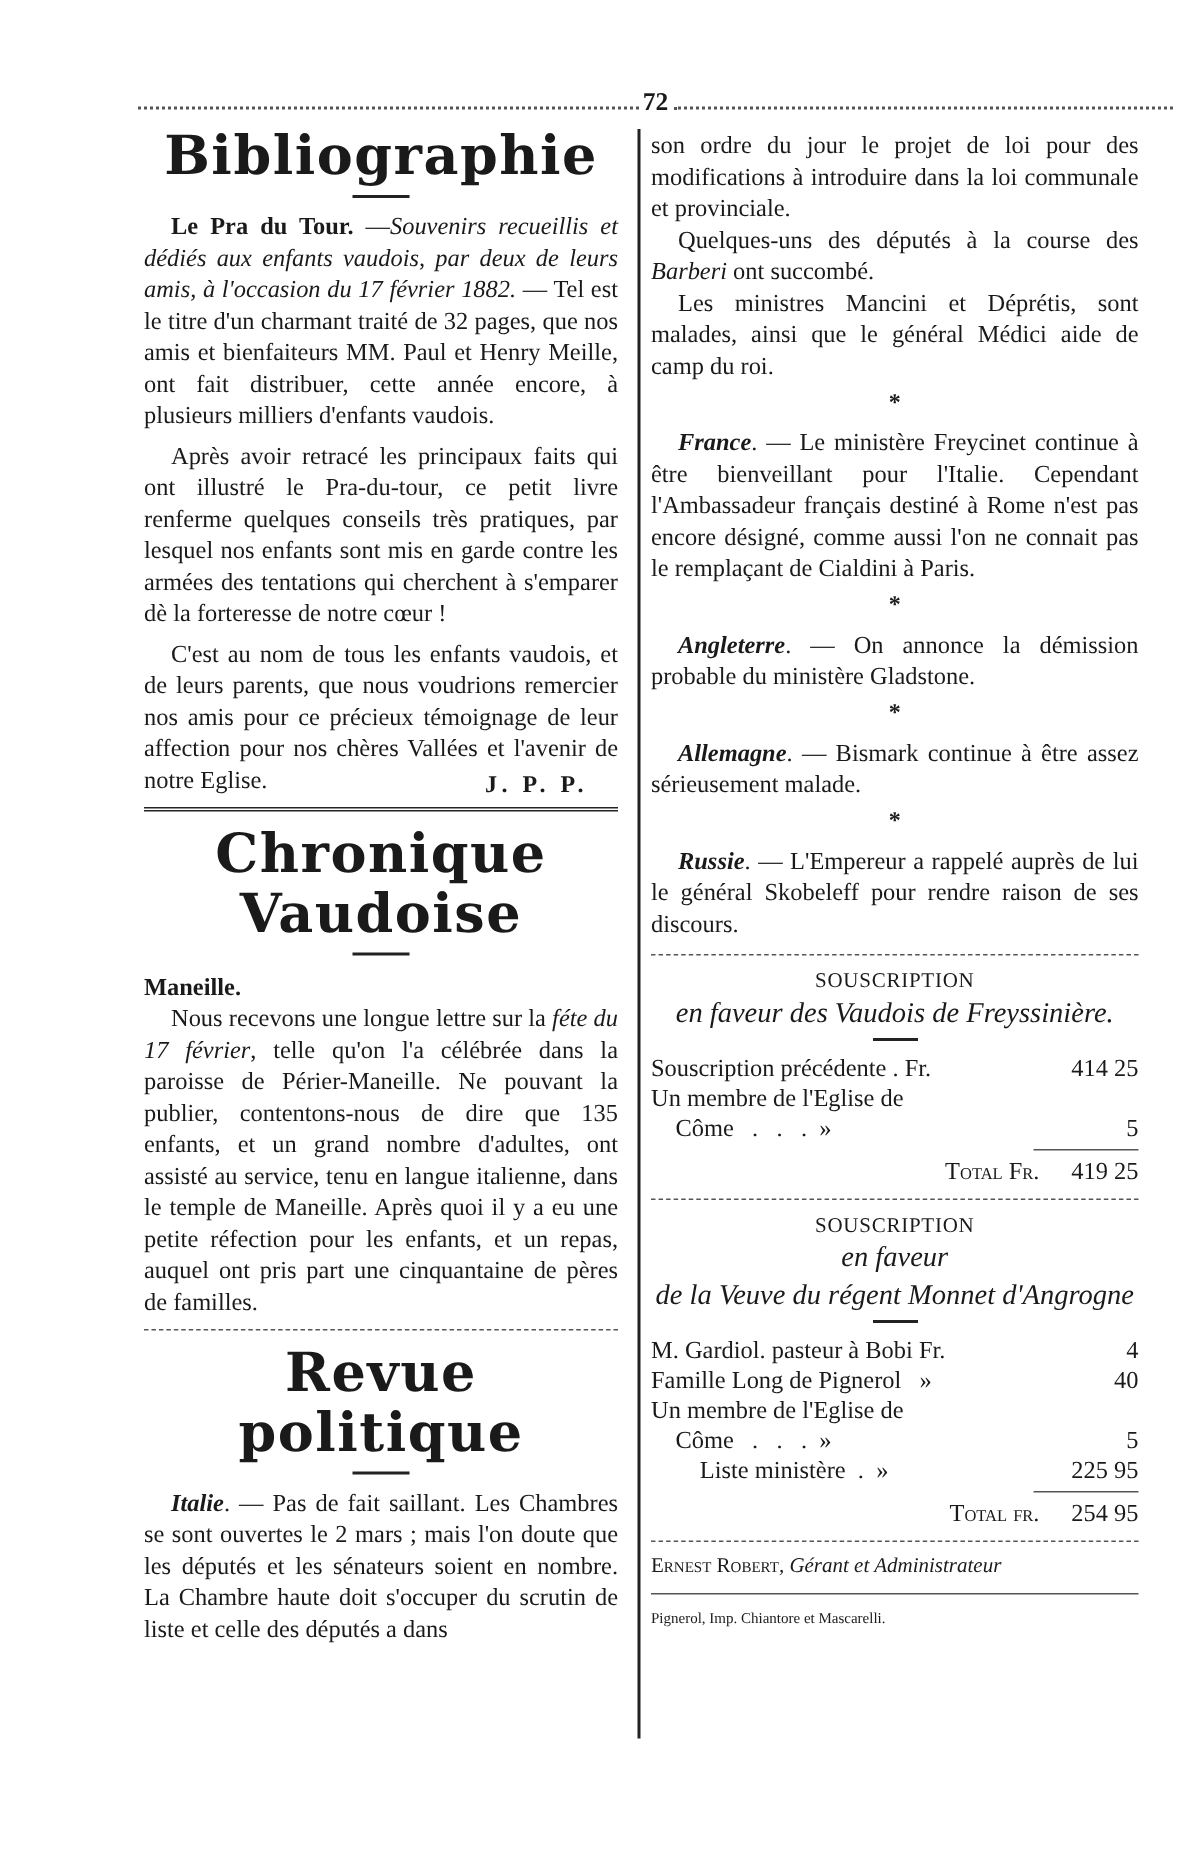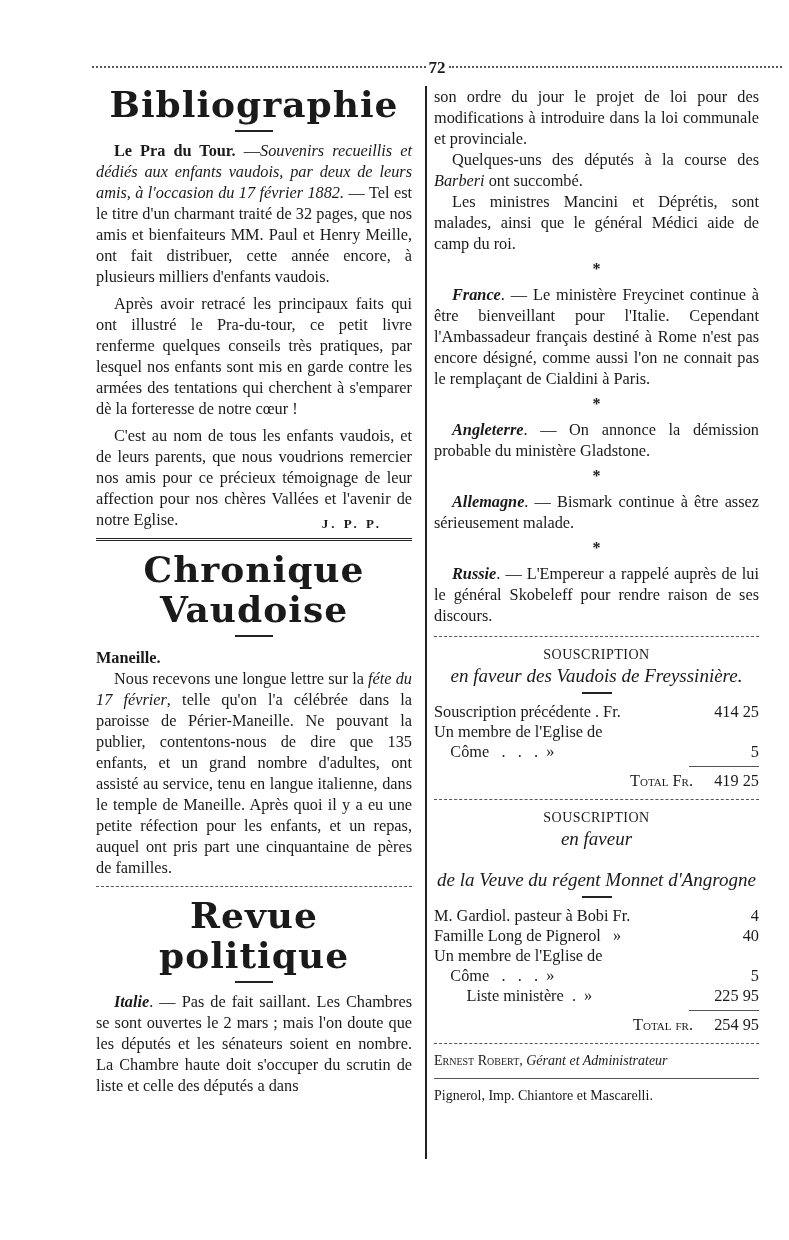--- a/index.html
+++ b/index.html
@@ -1,34 +1,34 @@
 <!DOCTYPE html>
 <html><head>
 <meta charset="utf-8">
 <style>
   html, body { margin:0; padding:0; background:#ffffff; }
   body { width:789px; height:1240px; position:relative; overflow:hidden;
          font-family:"Liberation Serif","DejaVu Serif",serif; color:#1a1a1a; }
   .page { position:absolute; left:0; top:0; width:789px; height:1240px; }
   .header { position:absolute; left:92px; top:58px; width:690px; height:20px;
-            display:flex; align-items:flex-start; }
+            display:flex; align-items:center; }
   .wavy { flex:1; height:6px; border-bottom:2px dotted #555; margin-top:2px; }
   .pagenum { font-weight:bold; font-size:17px; padding:0 3px; }
   .col-left { position:absolute; left:96px; top:84px; width:316px; }
   .col-right { position:absolute; left:434px; top:86px; width:325px; }
   .vrule { position:absolute; left:425px; top:86px; width:2px; height:1073px; background:#222; }
   .gothic { font-family:"DejaVu Serif","Liberation Serif",serif; font-weight:bold;
             text-align:center; font-size:36px; letter-spacing:1px; line-height:40px; }
   .dash { width:38px; margin:6px auto 8px; border-top:2px solid #222; }
   p { margin:0; text-align:justify; font-size:16.3px; line-height:21px; }
   p.ind { text-indent:18px; }
   .bold { font-weight:900; }
   .bi { font-weight:900; font-style:italic; }
   .it { font-style:italic; }
-  .sig { float:right; font-size:13px; font-weight:bold; letter-spacing:3px; margin-right:30px; margin-top:4px; }
+  .sig { float:right; font-size:16px; font-weight:bold; letter-spacing:3px; margin-right:20px; margin-top:4px; }
   .hr2 { border-top:3px double #222; height:2px; margin:8px 0 6px; }
   .hr1 { border-top:1px dashed #555; margin:8px 0; }
   .star { text-align:center; font-weight:bold; font-size:16px; line-height:18px; margin:6px 0; }
   .caps { font-size:14px; letter-spacing:0.5px; line-height:20px; text-align:center; }
   .sub { font-style:italic; font-size:19px; text-align:center; line-height:21px; }
   .row { display:flex; font-size:16.3px; line-height:20px; }
   .row .lbl { flex:1; }
   .row .amt { width:75px; text-align:right; }
   .sc { font-variant:small-caps; }
   .totalrule { border-top:1px solid #555; width:70px; margin:4px 0 4px auto; }
@@ -134,21 +134,21 @@
           <span class="lbl sc" style="text-align:right;padding-right:6px">Total Fr.</span>
           <span class="amt" style="width:60px">419 25</span>
         </div>
     </section>
 
     <div class="hr1"></div>
 
     <section>
       <div class="caps" style="margin-top:6px">SOUSCRIPTION</div>
       <div class="sub" style="margin-top:0">en faveur</div>
-      <div class="sub" style="margin-top:20px">de la Veuve du régent Monnet d'Angrogne</div>
+      <div class="sub" style="margin-top:4px">de la Veuve du régent Monnet d'Angrogne</div>
       <div class="dash" style="width:30px"></div>
       <div>
         <div class="row">
             <span class="lbl">M. Gardiol. pasteur à Bobi Fr.</span>
             <span class="amt">4</span>
           </div>
         <div class="row">
             <span class="lbl" style="white-space:pre">Famille Long de Pignerol   »</span>
             <span class="amt">40</span>
           </div>
@@ -170,15 +170,15 @@
           <span class="lbl sc" style="text-align:right;padding-right:6px">Total fr.</span>
           <span class="amt" style="width:60px">254 95</span>
         </div>
     </section>
 
     <div class="hr1"></div>
     <div style="font-size:14px;line-height:18px">
       <span class="sc">Ernest Robert</span><span class="it">, Gérant et Administrateur</span>
     </div>
     <div class="hr1" style="border-top-style:solid"></div>
-    <div style="font-size:14px;line-height:18px">Pignerol, Imp. Chiantore et Mascarelli.</div>
+    <div style="font-size:10px;line-height:18px">Pignerol, Imp. Chiantore et Mascarelli.</div>
   </div>
 </div>
 
 </body></html>

